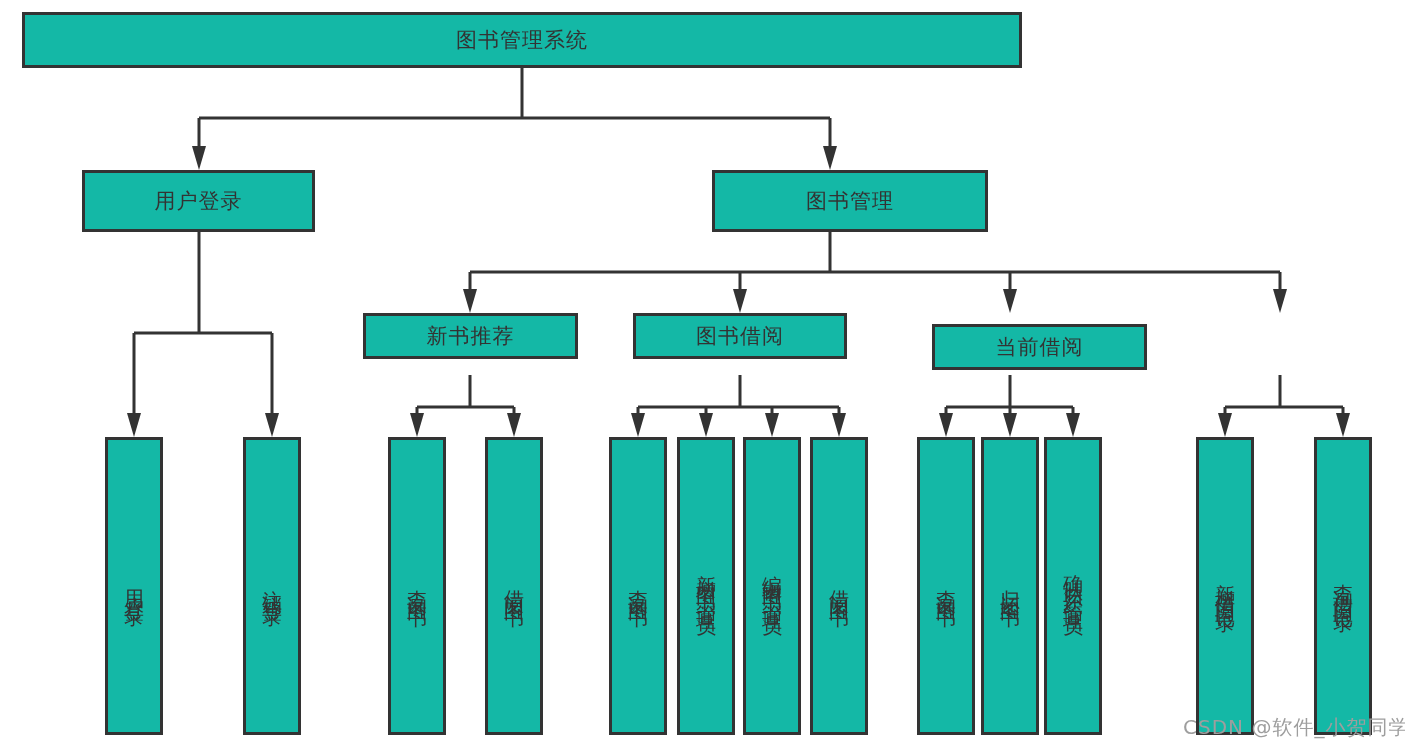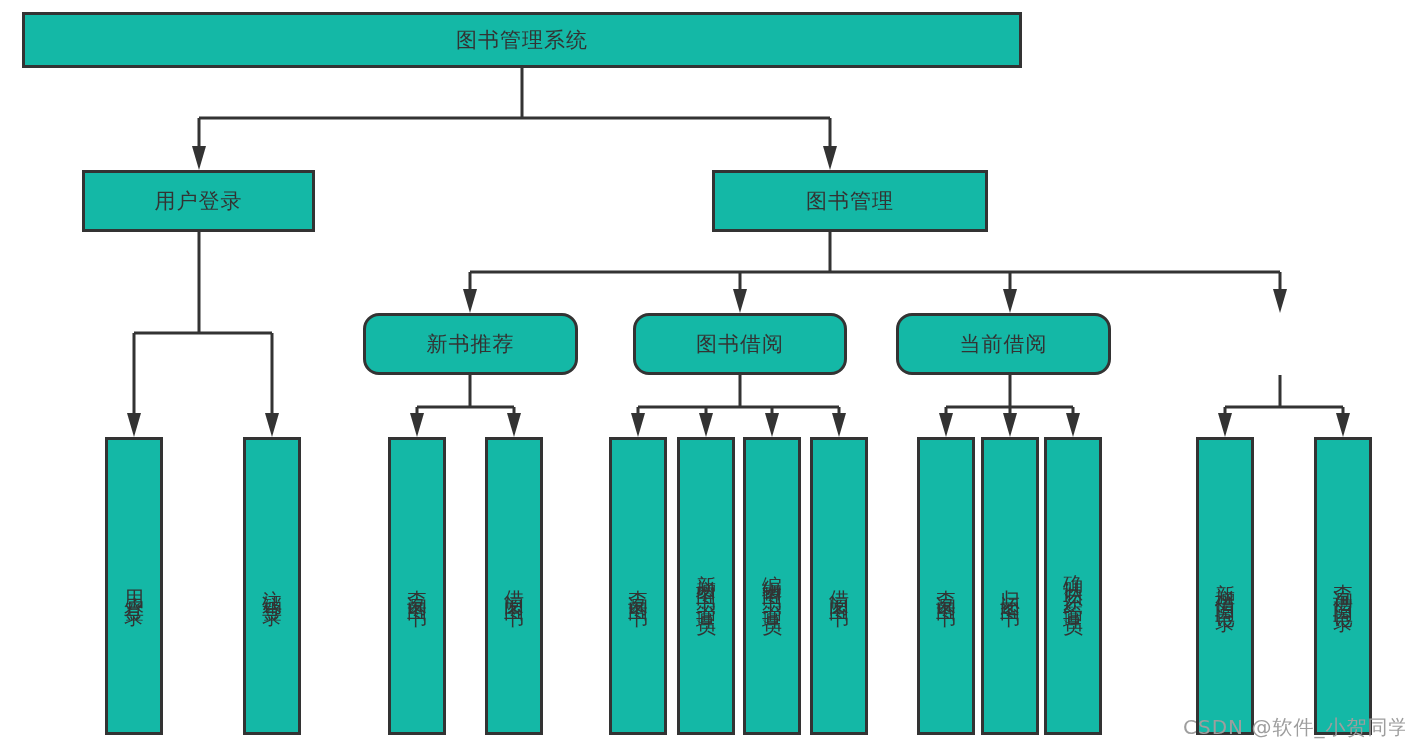--- a/index.html
+++ b/index.html
@@ -33,24 +33,24 @@
     z-index: 2;
   }
   .hlabel {
     font-size: 21px;
     letter-spacing: 1px;
     white-space: nowrap;
   }
   .root-box { left: 22px; top: 12px; width: 1000px; height: 56px; }
   .l2-login { left: 82px;  top: 170px; width: 233px; height: 62px; }
   .l2-mgmt  { left: 712px; top: 170px; width: 276px; height: 62px; }
-  .l3 { top: 313px; height: 62px; width: 215px; border-radius: 16px; }
+  .l3 { top: 313px; height: 46px; width: 215px; }
   .l3-newbook { left: 363px; }
   .l3-borrow  { left: 633px; width: 214px; }
-  .l3-current { left: 896px; }
+  .l3-current { left: 932px; margin-top: 11px; }
   .l3-records { left: 1172px; }
   .leaf {
     top: 437px;
     width: 58px;
     height: 298px;
   }
   .vlabel {
     writing-mode: vertical-rl;
     text-orientation: mixed;
     font-size: 20px;

